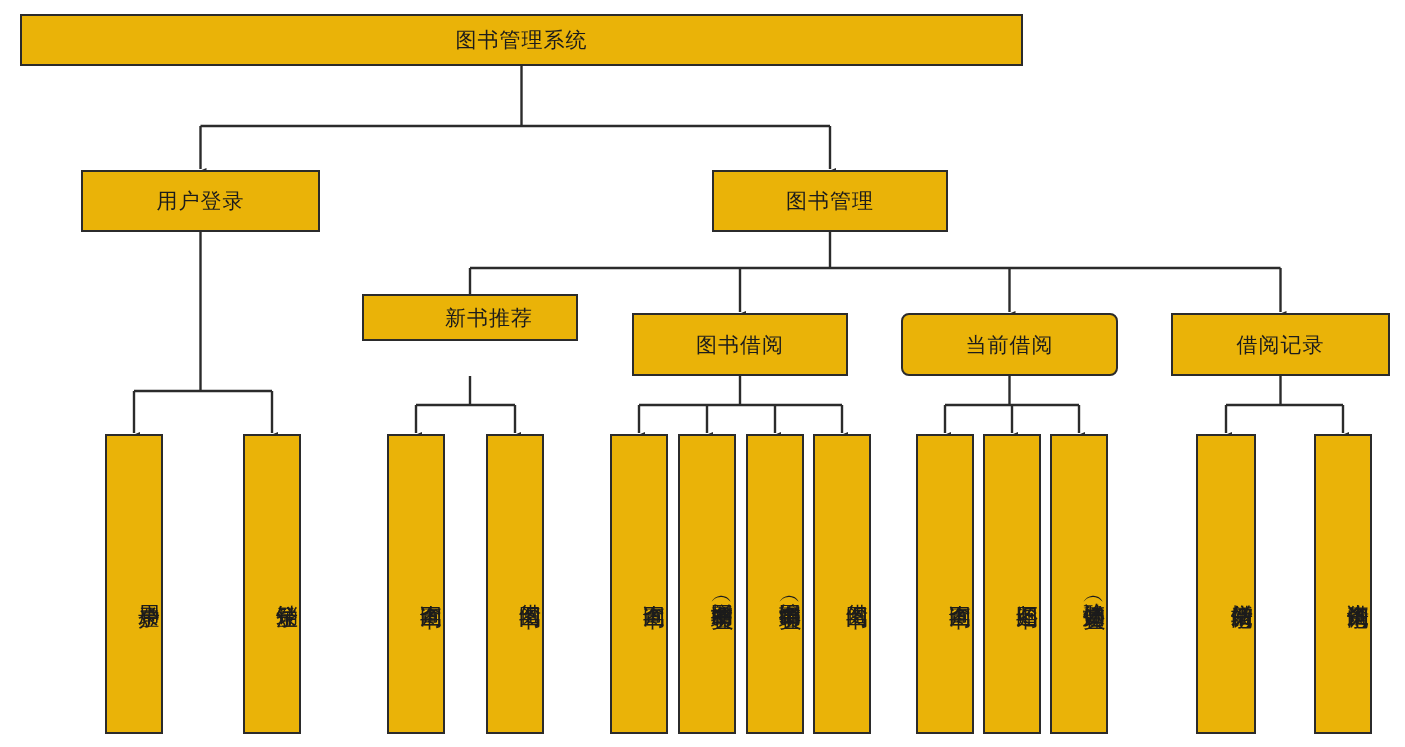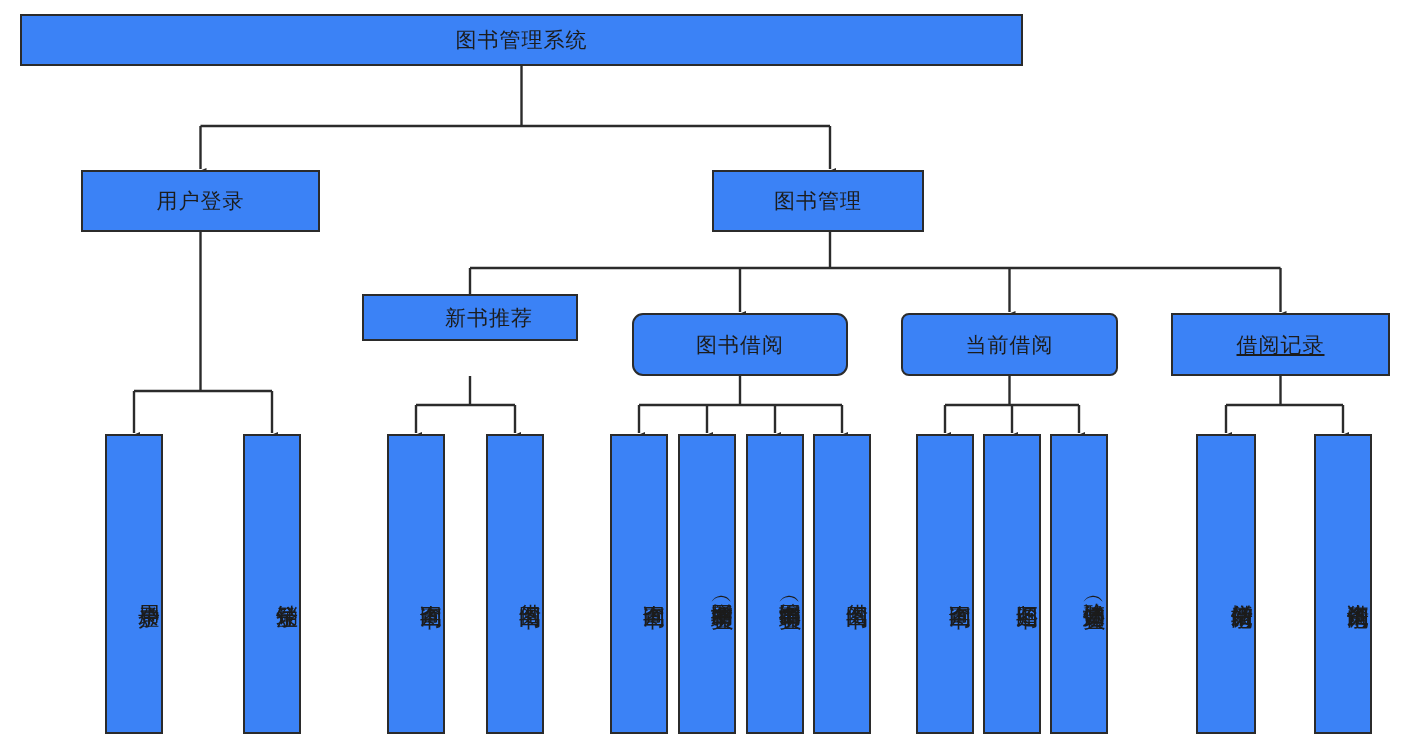--- a/index.html
+++ b/index.html
@@ -22,21 +22,21 @@
     left: 0;
     top: 0;
     width: 1405px;
     height: 747px;
     pointer-events: none;
   }
   .node {
     position: absolute;
     box-sizing: border-box;
     border: 2px solid #2b2b2b;
-    background: #3b82f6;
+    background: #eab308;
     display: flex;
     align-items: center;
     justify-content: center;
     color: #1c1c1c;
   }
   .node.horiz {
     font-size: 21px;
     letter-spacing: 1px;
   }
   .node.vert {
@@ -108,33 +108,33 @@
         <line x1="1343" y1="405" x2="1343" y2="433" stroke="#2b2b2b" stroke-width="2.4" marker-end="url(#arrowhead)"></line>
       </g>
   </svg>
   <div id="nodes">
       <div class="node horiz" style="left: 20px; top: 14px; width: 1003px; height: 52px;">
         <span class="label">图书管理系统</span>
       </div>
       <div class="node horiz" style="left: 81px; top: 170px; width: 239px; height: 62px;">
         <span class="label">用户登录</span>
       </div>
-      <div class="node horiz" style="left: 712px; top: 170px; width: 212px; height: 62px;">
+      <div class="node horiz" style="left: 712px; top: 170px; width: 236px; height: 62px;">
         <span class="label">图书管理</span>
       </div>
       <div class="node horiz" style="left: 362px; top: 294px; width: 216px; height: 47px; padding-left: 38px;">
         <span class="label">新书推荐</span>
       </div>
-      <div class="node horiz" style="left: 632px; top: 313px; width: 216px; height: 63px; border-radius: 11px;">
+      <div class="node horiz" style="left: 632px; top: 313px; width: 216px; height: 63px;">
         <span class="label">图书借阅</span>
       </div>
       <div class="node horiz" style="left: 901px; top: 313px; width: 217px; height: 63px; border-radius: 8px;">
         <span class="label">当前借阅</span>
       </div>
-      <div class="node horiz" style="left: 1171px; top: 313px; width: 219px; height: 63px; text-decoration: underline;">
+      <div class="node horiz" style="left: 1171px; top: 313px; width: 219px; height: 63px;">
         <span class="label">借阅记录</span>
       </div>
       <div class="node vert" style="left: 105px; top: 434px; width: 58px; height: 300px;">
         <span class="label">用户登录</span>
       </div>
       <div class="node vert" style="left: 243px; top: 434px; width: 58px; height: 300px;">
         <span class="label">注销登录</span>
       </div>
       <div class="node vert" style="left: 387px; top: 434px; width: 58px; height: 300px;">
         <span class="label">查询图书</span>

